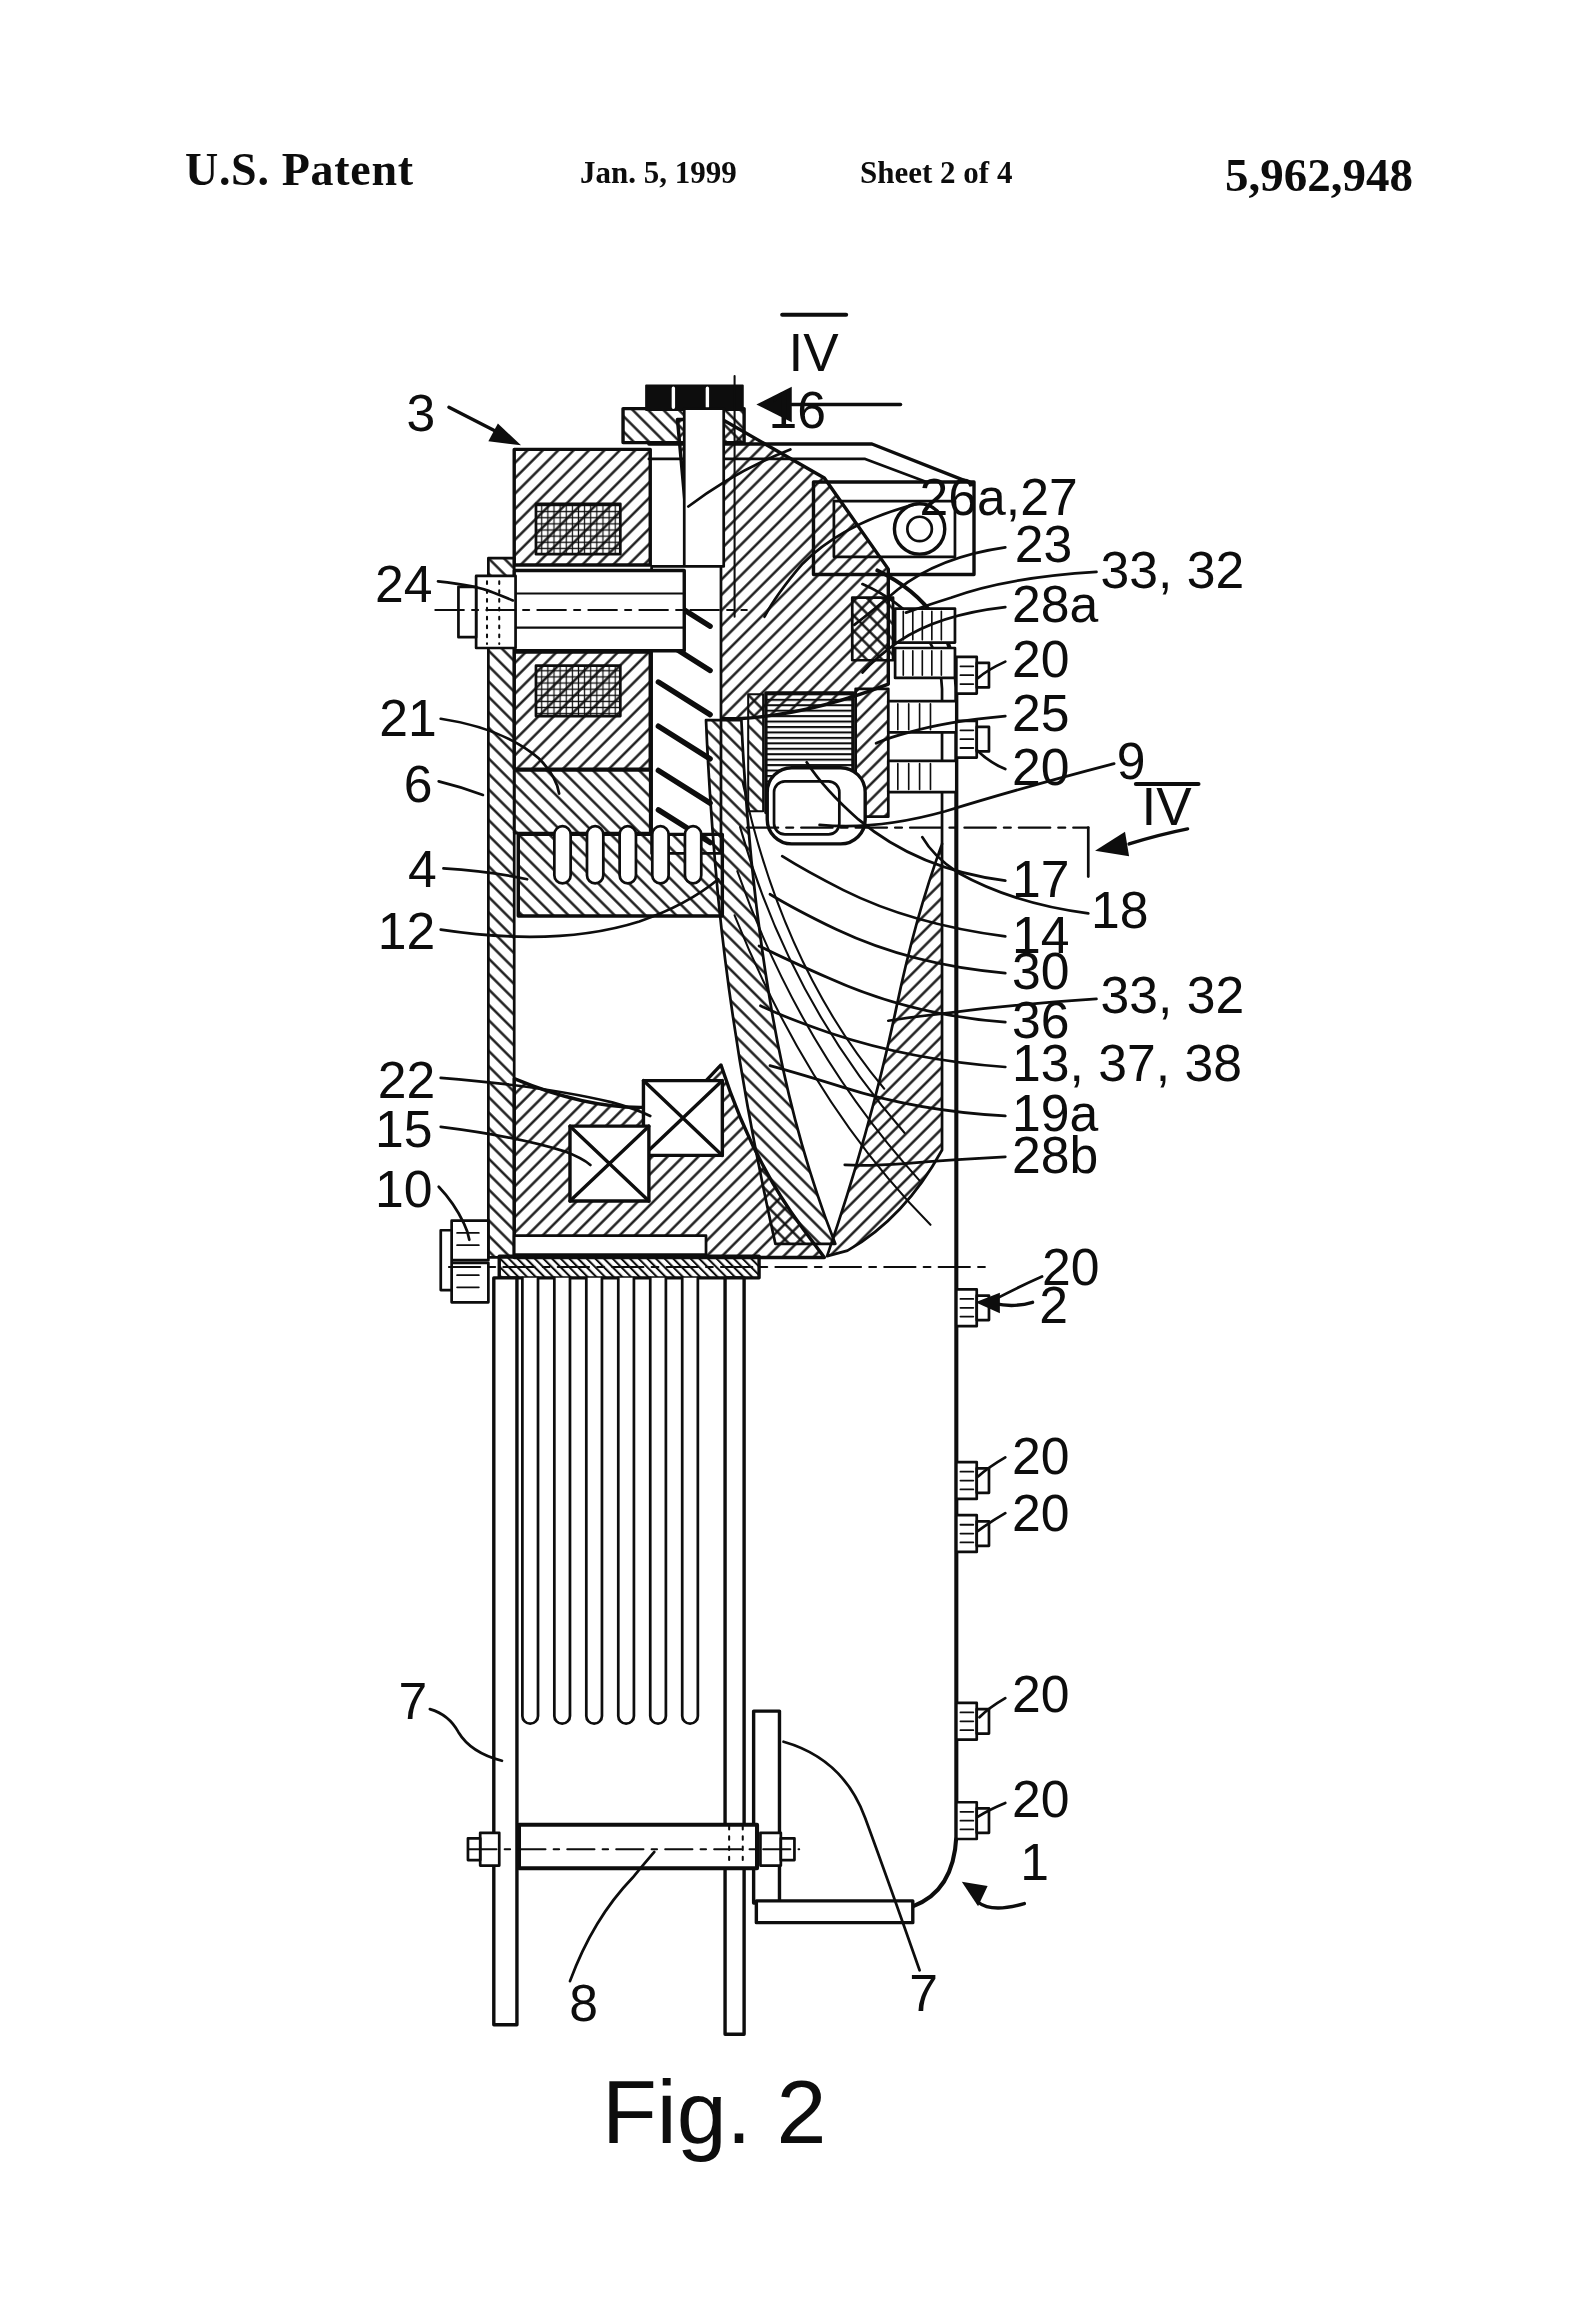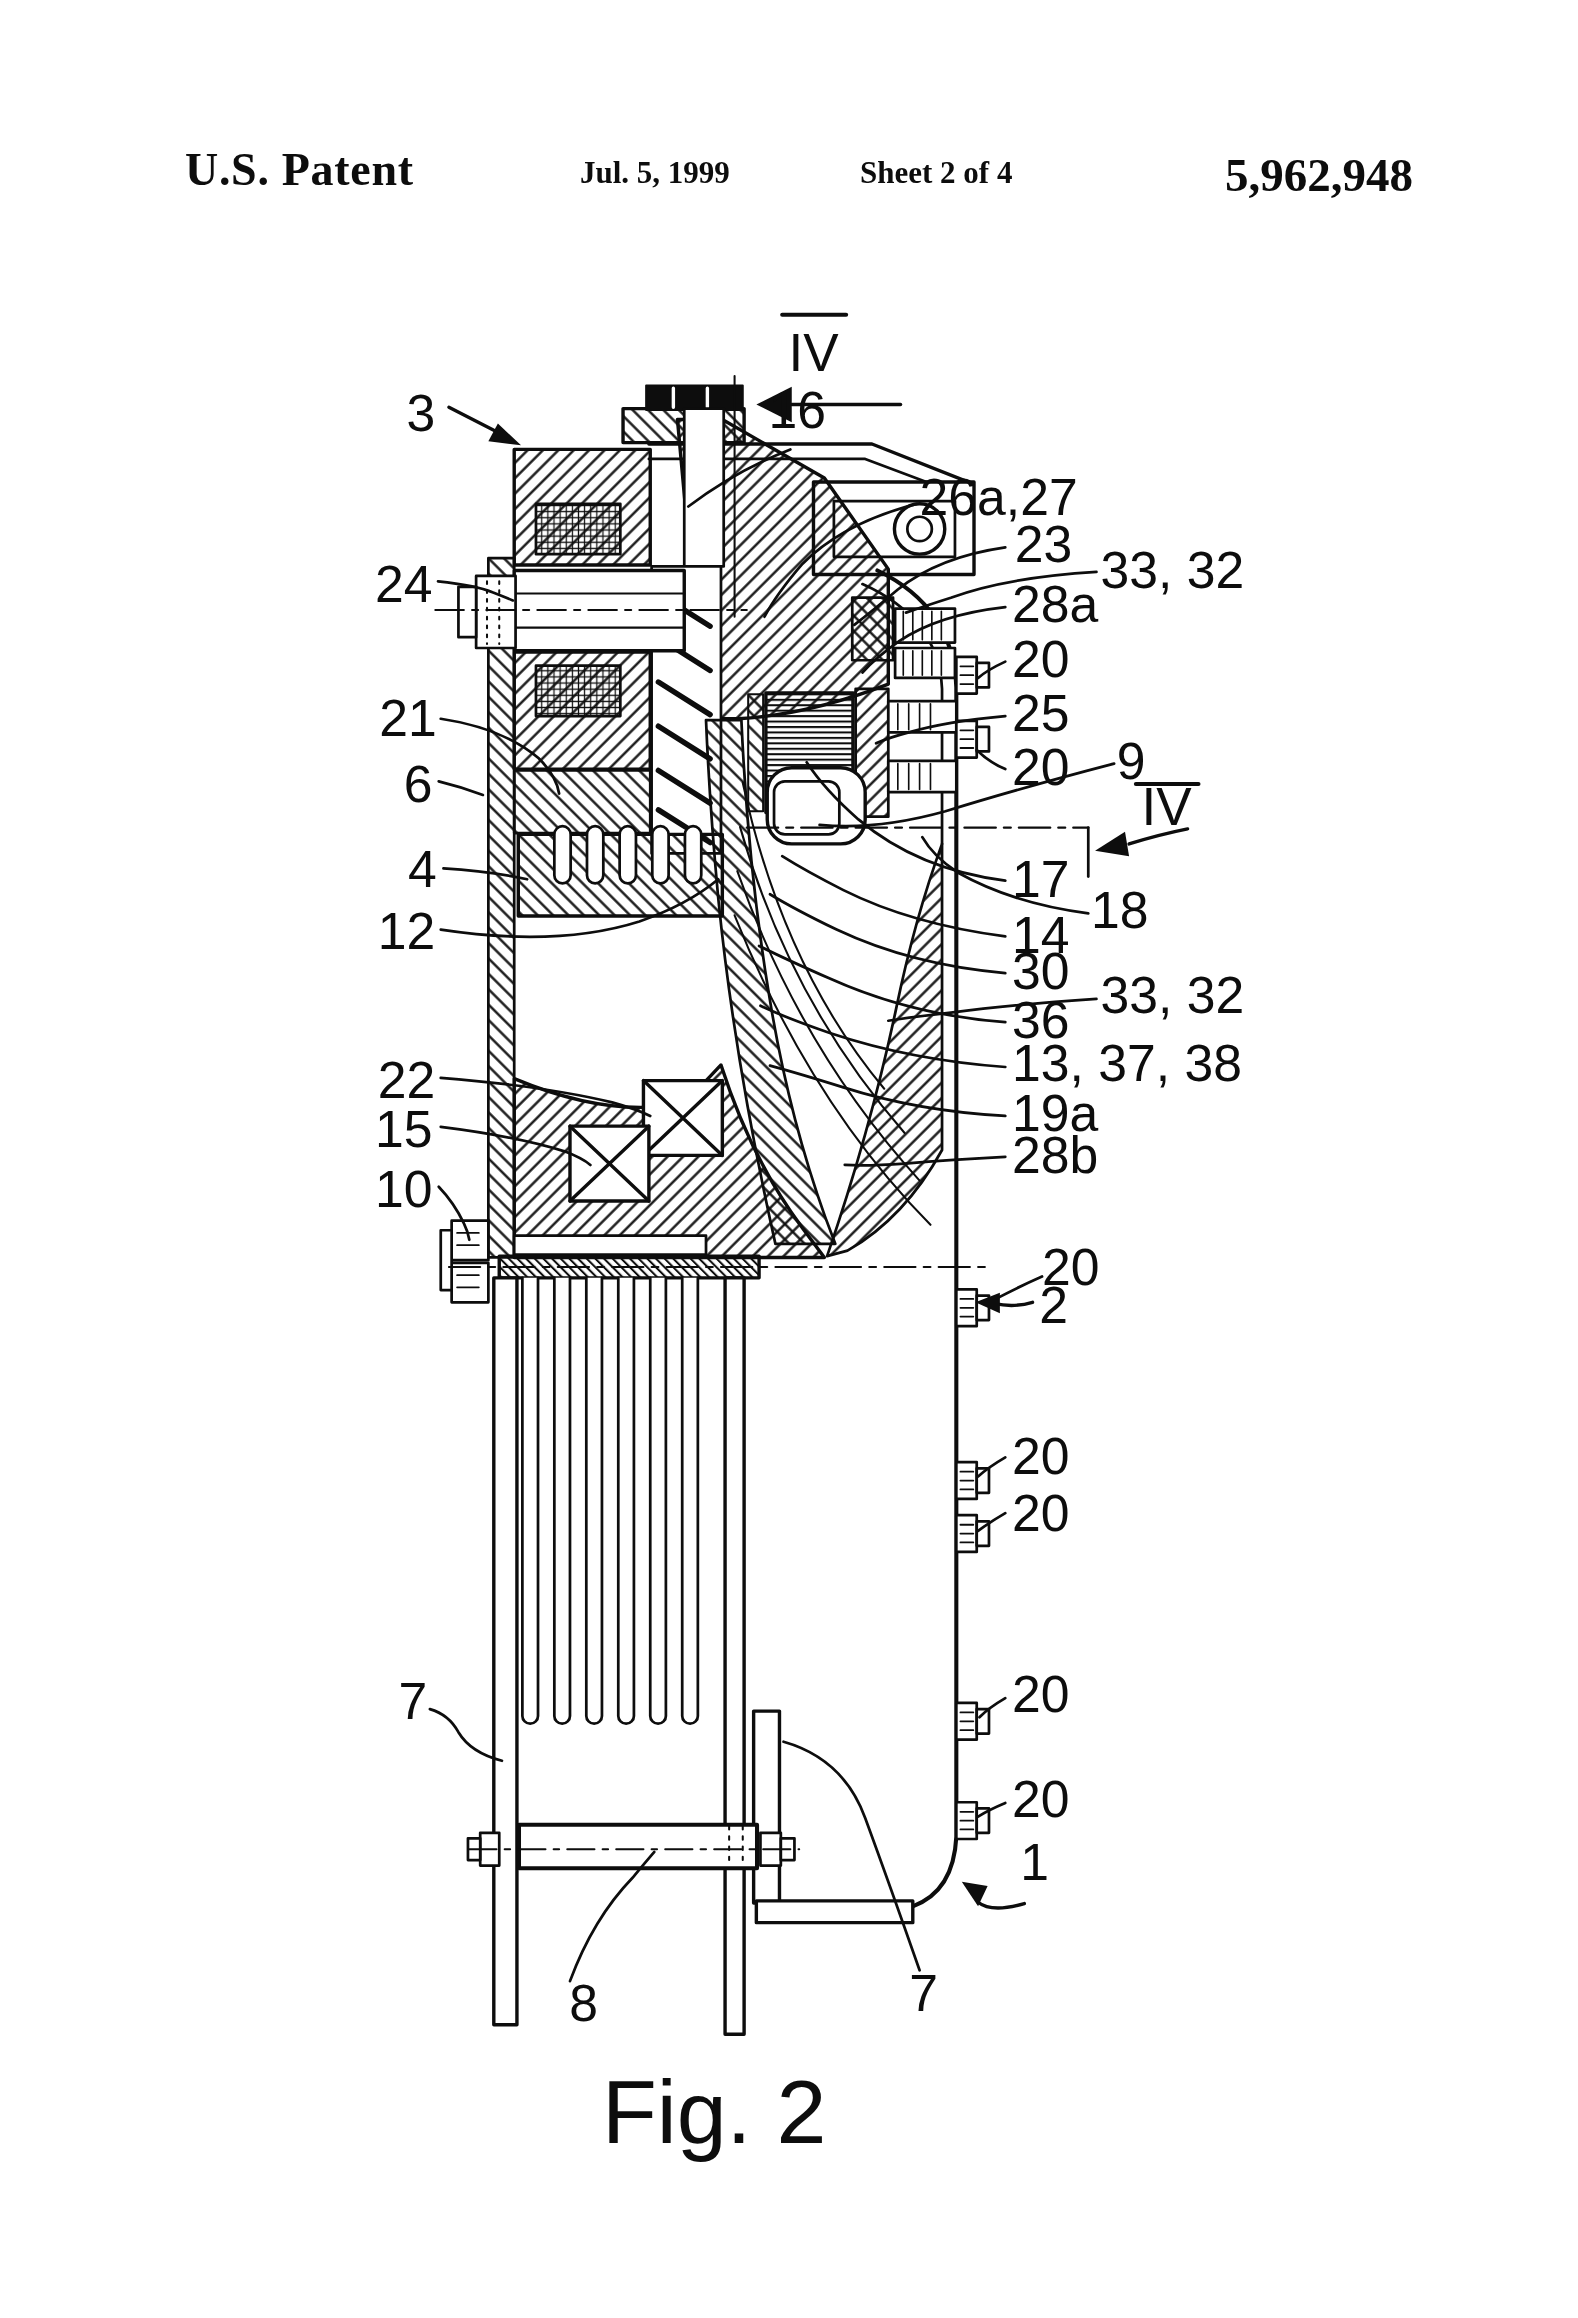--- a/index.html
+++ b/index.html
@@ -15,21 +15,21 @@
   .callout{font-size:76px;}
   .ivmark{font-size:78px;}
   .caption{font-size:132px;}
 </style>
 </head>
 <body>
 
 <div class="page">
 
   <div class="hdr hdr-title">U.S. Patent</div>
-  <div class="hdr hdr-date">Jul. 5, 1999</div>
+  <div class="hdr hdr-date">Jan. 5, 1999</div>
   <div class="hdr hdr-sheet">Sheet 2 of 4</div>
   <div class="hdr hdr-num">5,962,948</div>
 
   <svg class="fig" width="1578" height="2319" viewBox="0 0 2320 3408" stroke-linecap="round" stroke-linejoin="round">
     <defs>
       <pattern id="h1" width="16" height="16" patternUnits="userSpaceOnUse" patternTransform="rotate(-45)">
         <line x1="8" y1="0" x2="8" y2="16" stroke="#0d0d0d" stroke-width="3.4"></line>
       </pattern>
       <pattern id="h2" width="16" height="16" patternUnits="userSpaceOnUse" patternTransform="rotate(45)">
         <line x1="8" y1="0" x2="8" y2="16" stroke="#0d0d0d" stroke-width="3.4"></line>

